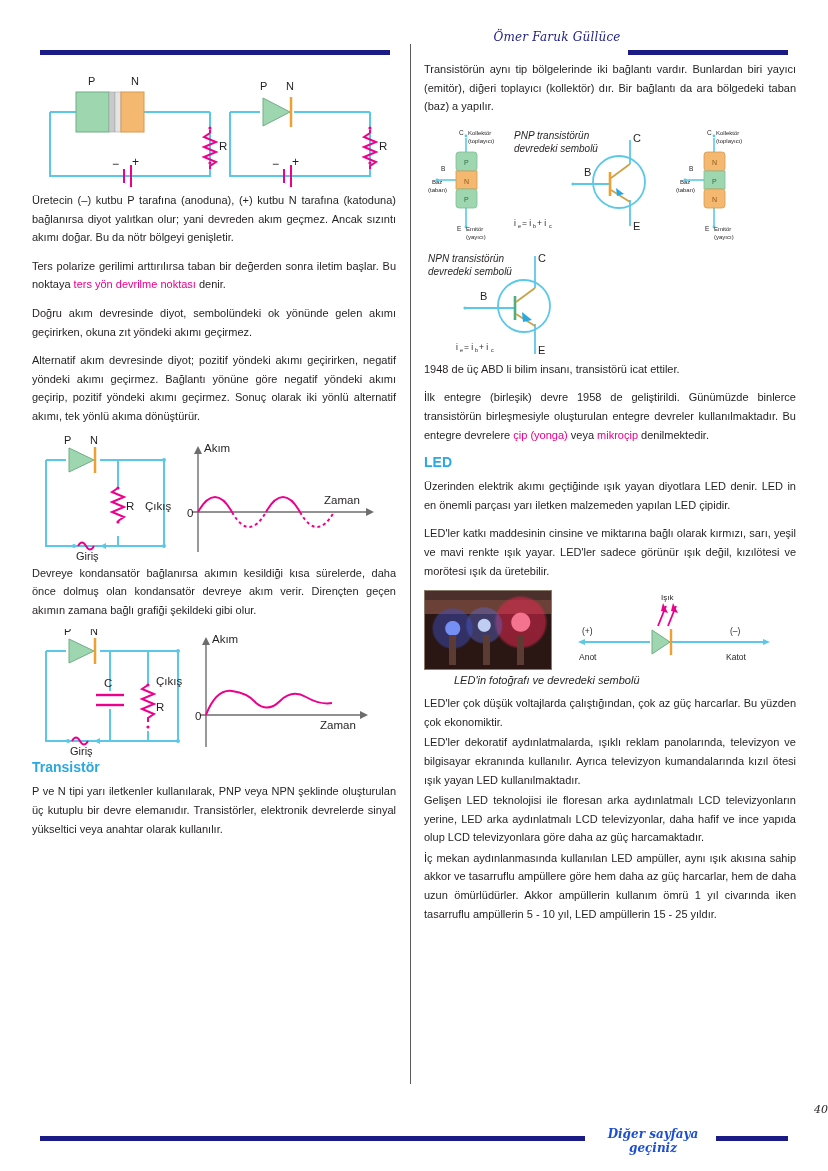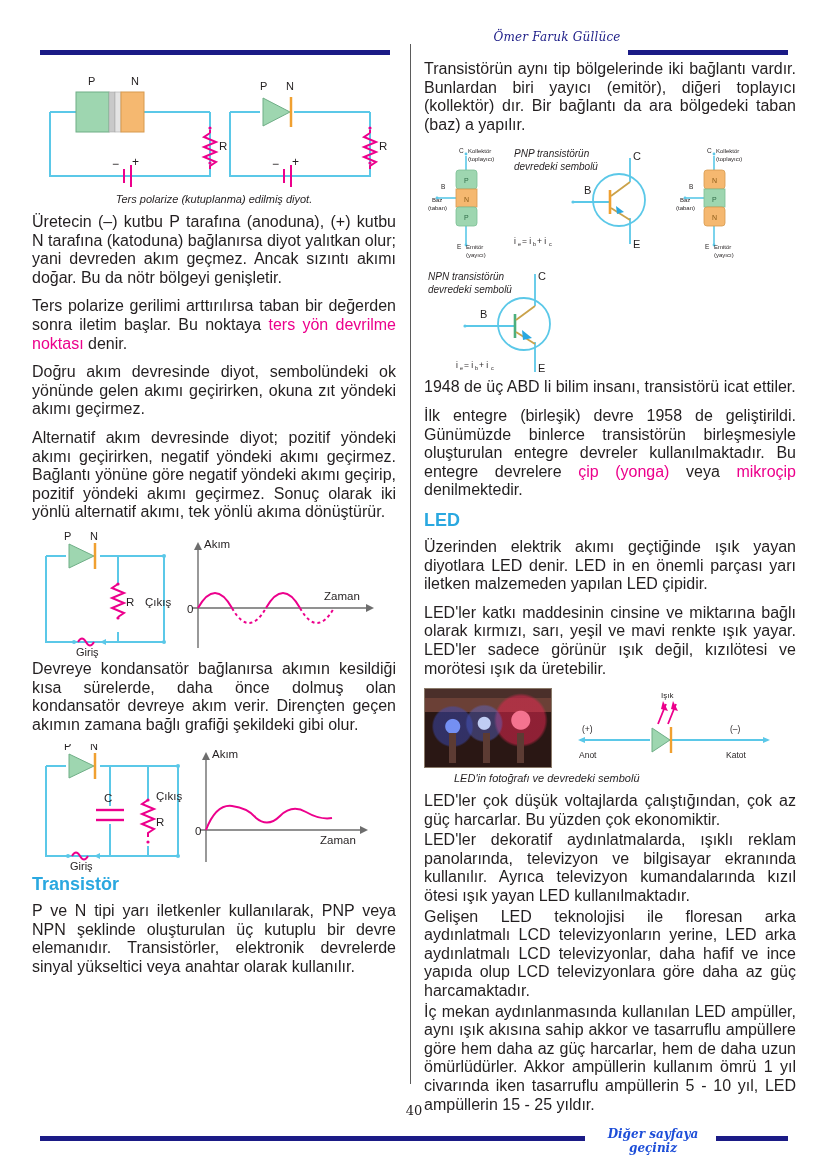--- a/index.html
+++ b/index.html
@@ -20,26 +20,26 @@
     font-size:12px;color:#1b1b86;letter-spacing:.2px;
   }
 
   
   .col{position:absolute;top:60px;}
   .col-left{left:32px;width:364px;}
   .col-right{left:424px;width:372px;}
   .divider{position:absolute;left:410px;top:44px;width:1px;height:1040px;background:#5b5b5b;}
 
   p.body{
-    margin:0 0 10px 0;font-size:16px;line-height:18.6px;
+    margin:0 0 10px 0;font-size:11px;line-height:18.6px;
     text-align:justify;color:#231f20;
   }
   p.tight{margin-bottom:2px;}
   .sec-head{
-    margin:2px 0 7px 0;font-size:18px;font-weight:bold;color:#2aa8e0;
+    margin:2px 0 7px 0;font-size:14px;font-weight:bold;color:#2aa8e0;
   }
   .pink{color:#ec008c;}
   .caption{
     font-size:11px;font-style:italic;text-align:center;color:#231f20;
     margin:4px 0 8px 0;
   }
   .caption.left-ind{padding-left:30px;text-align:left;}
 
   
   .fig{position:relative;margin:4px 0 2px 0;}
@@ -52,22 +52,22 @@
     background:
       radial-gradient(circle at 22% 48%, rgba(120,150,255,.95) 0 7px, rgba(60,80,200,.45) 8px 19px, rgba(0,0,0,0) 21px),
       radial-gradient(circle at 47% 44%, rgba(200,215,255,.95) 0 6px, rgba(90,110,220,.4) 7px 17px, rgba(0,0,0,0) 19px),
       radial-gradient(circle at 76% 40%, rgba(255,120,150,.95) 0 9px, rgba(225,40,80,.55) 10px 24px, rgba(0,0,0,0) 27px),
       linear-gradient(#4b2f2a 0 12%, #6b4036 12% 30%, #2a1714 30% 100%);
   }
   .led-photo .stem{position:absolute;bottom:4px;width:7px;height:30px;background:#5c3b33;}
 
   
   .pageno{
-    position:absolute;left:0;right:0;top:1103px;text-align:center;
-    font-family:"DejaVu Serif",serif;font-size:13px;color:#231f20;
+    position:absolute;left:0;right:0;top:1103px;text-align:right;
+    font-family:"DejaVu Serif",serif;font-style:italic;font-size:11px;color:#231f20;
   }
   .footer{position:absolute;left:40px;top:1130px;width:748px;height:20px;}
   .ftr-rule-left{position:absolute;left:0;top:6px;width:545px;height:5px;background:#1b1b86;}
   .ftr-rule-right{position:absolute;right:0;top:6px;width:72px;height:5px;background:#1b1b86;}
   .ftr-text{
     position:absolute;left:552px;top:-3px;width:122px;text-align:center;
     font-family:"DejaVu Serif",serif;font-style:italic;font-weight:bold;
     font-size:12px;color:#1d4ed8;
   }
 </style>
@@ -132,21 +132,20 @@
         <circle cx="338" cy="99" r="1.6" fill="#ec008c"></circle>
         <text x="347" y="86" font-size="11.5" fill="#231f20" font-family="Liberation Sans, sans-serif">R</text>
         <g stroke="#ec008c" stroke-width="2">
           <path d="M252 105 V119"></path>
             <path d="M259 101 V123"></path>
         </g>
         <text x="240" y="104" font-size="12" fill="#231f20" font-family="Liberation Sans, sans-serif">−</text>
         <text x="260" y="102" font-size="12" fill="#231f20" font-family="Liberation Sans, sans-serif">+</text>
       </svg>
     </div>
-    <div class="caption">Ters polarize (kutuplanma) edilmiş diyot.</div>
 
     <p class="body">Üretecin (–) kutbu P tarafına (anoduna), (+) kutbu N tarafına (katoduna) bağlanırsa diyot yalıtkan olur; yani devreden akım geçmez. Ancak sızıntı akımı doğar. Bu da nötr bölgeyi genişletir.</p>
 
     <p class="body"><span>Ters polarize gerilimi arttırılırsa taban bir değerden sonra iletim başlar. Bu noktaya </span><span class="pink">ters yön devrilme noktası</span><span> denir.</span></p>
 
     <p class="body">Doğru akım devresinde diyot, sembolündeki ok yönünde gelen akımı geçirirken, okuna zıt yöndeki akımı geçirmez.</p>
 
     <p class="body">Alternatif akım devresinde diyot; pozitif yöndeki akımı geçirirken, negatif yöndeki akımı geçirmez. Bağlantı yönüne göre negatif yöndeki akımı geçirip, pozitif yöndeki akımı geçirmez. Sonuç olarak iki yönlü alternatif akımı, tek yönlü akıma dönüştürür.</p>
 
 

